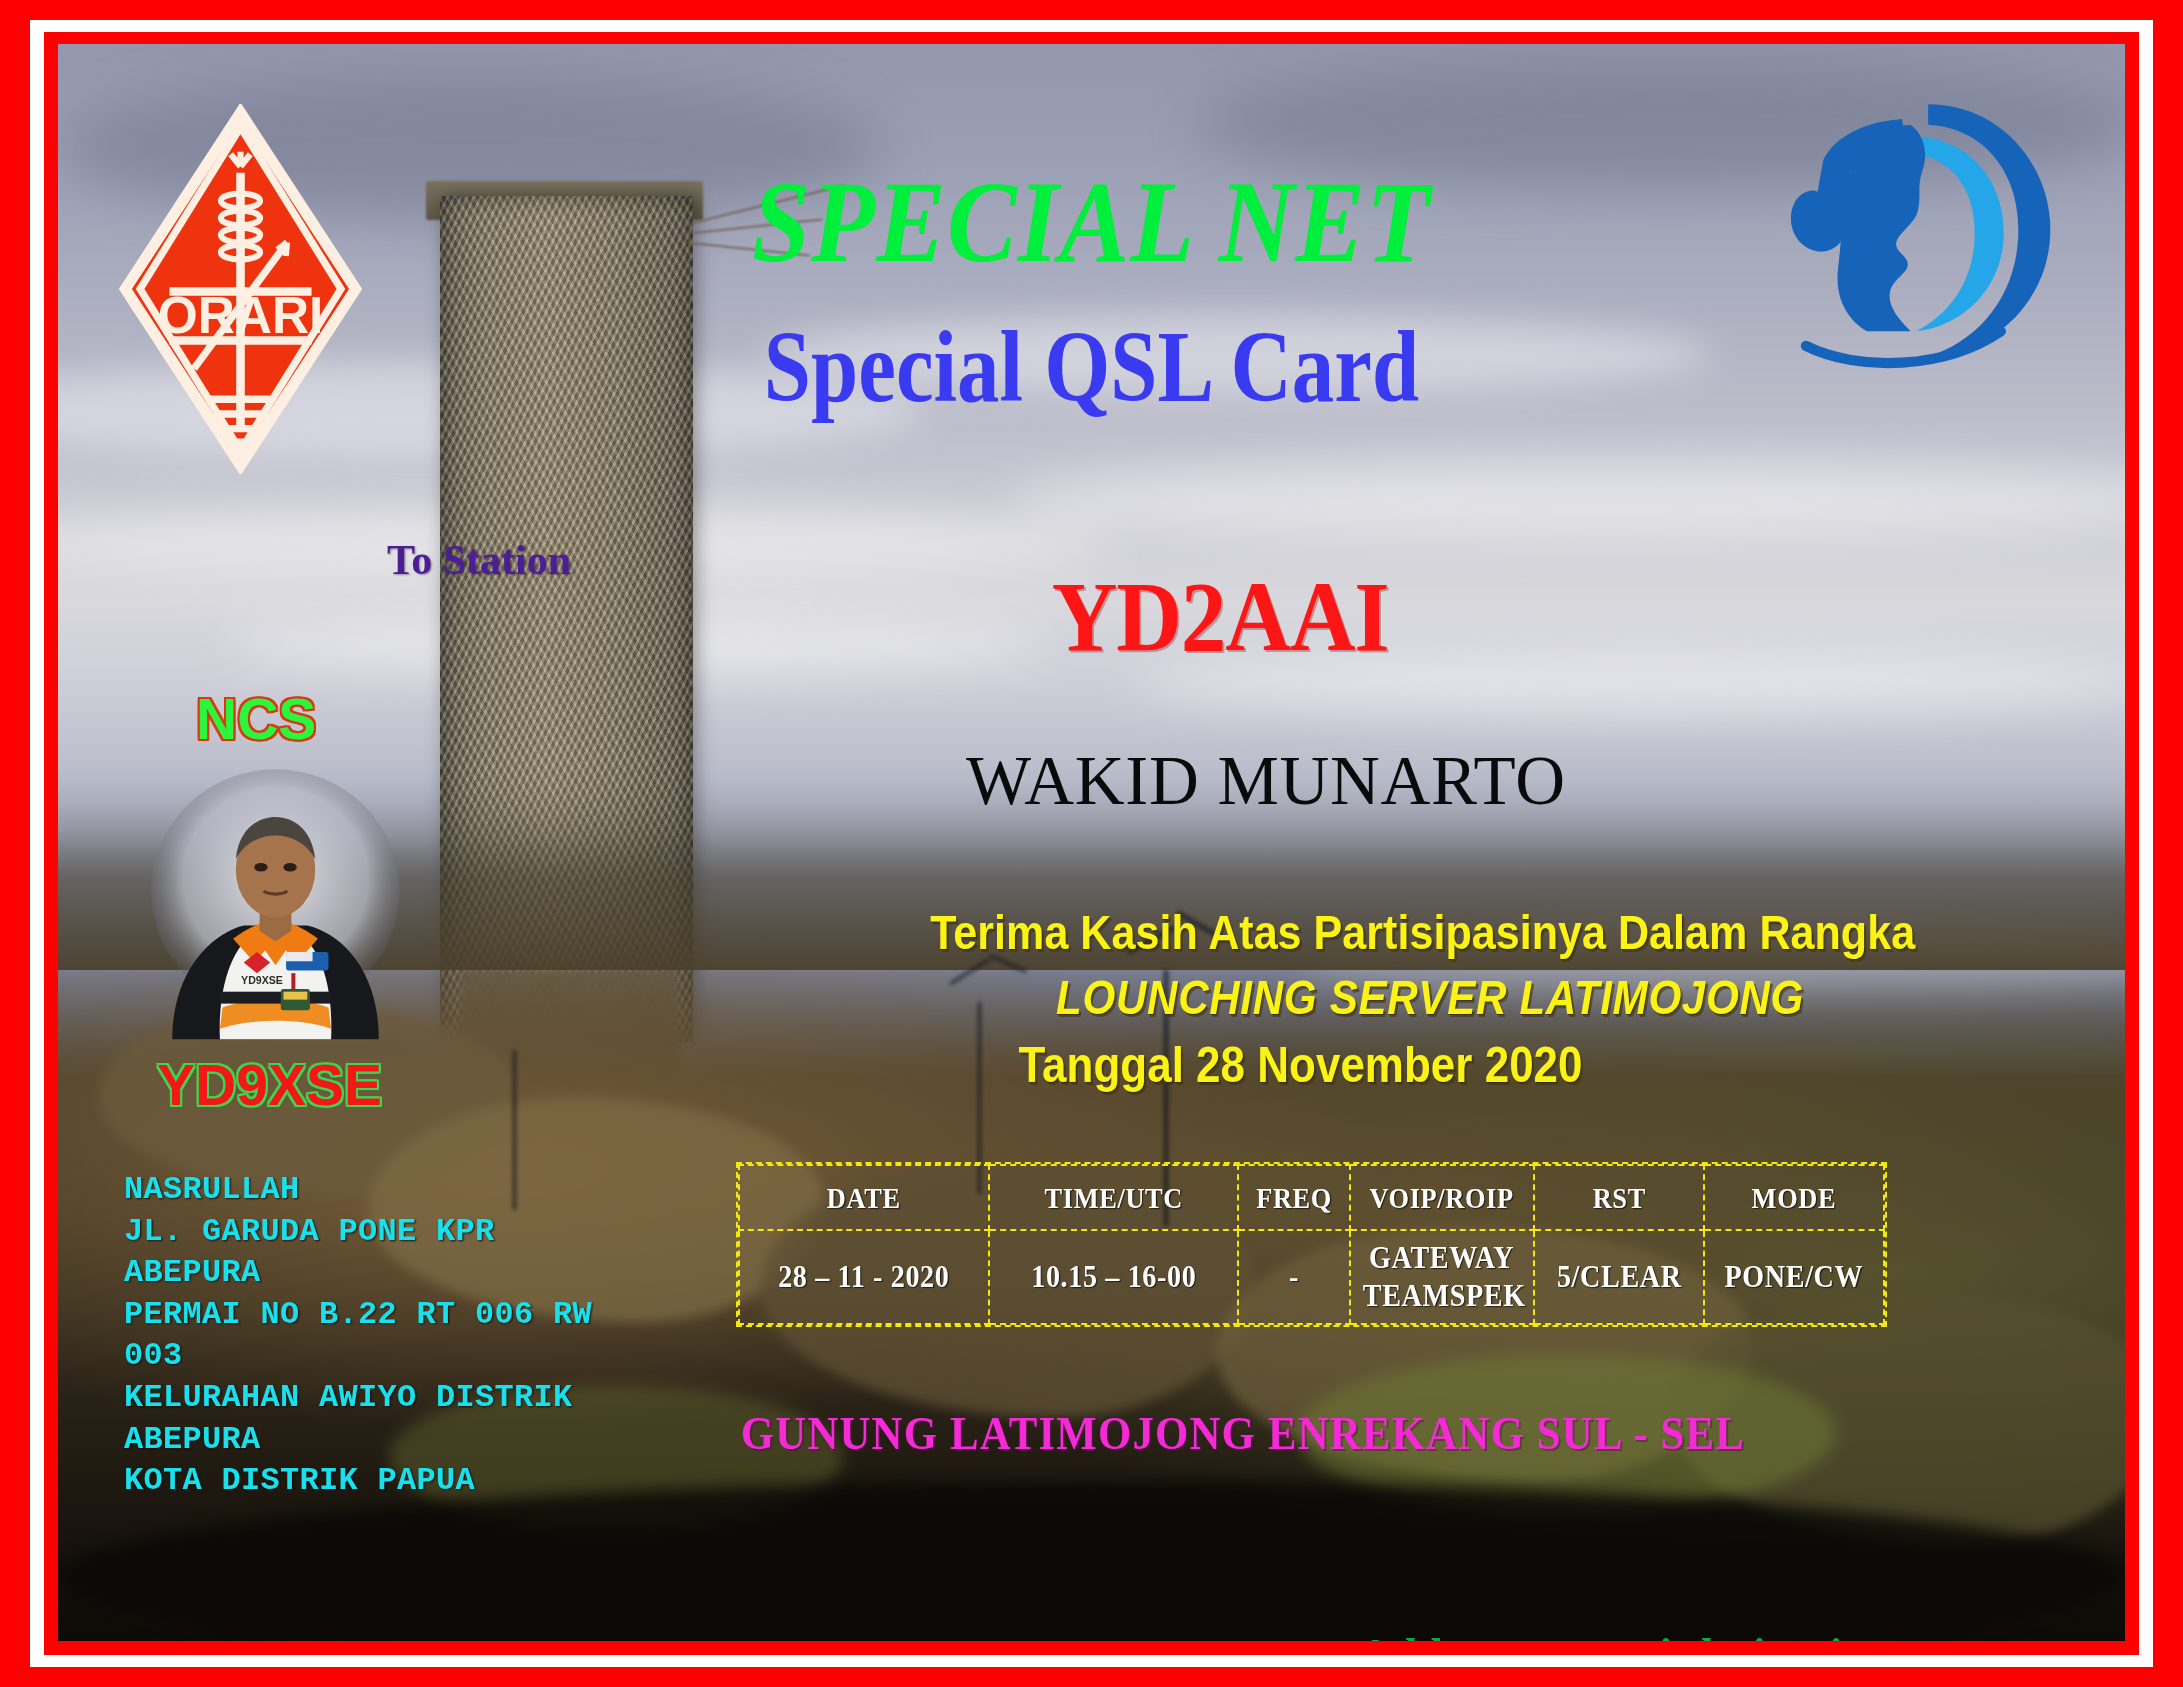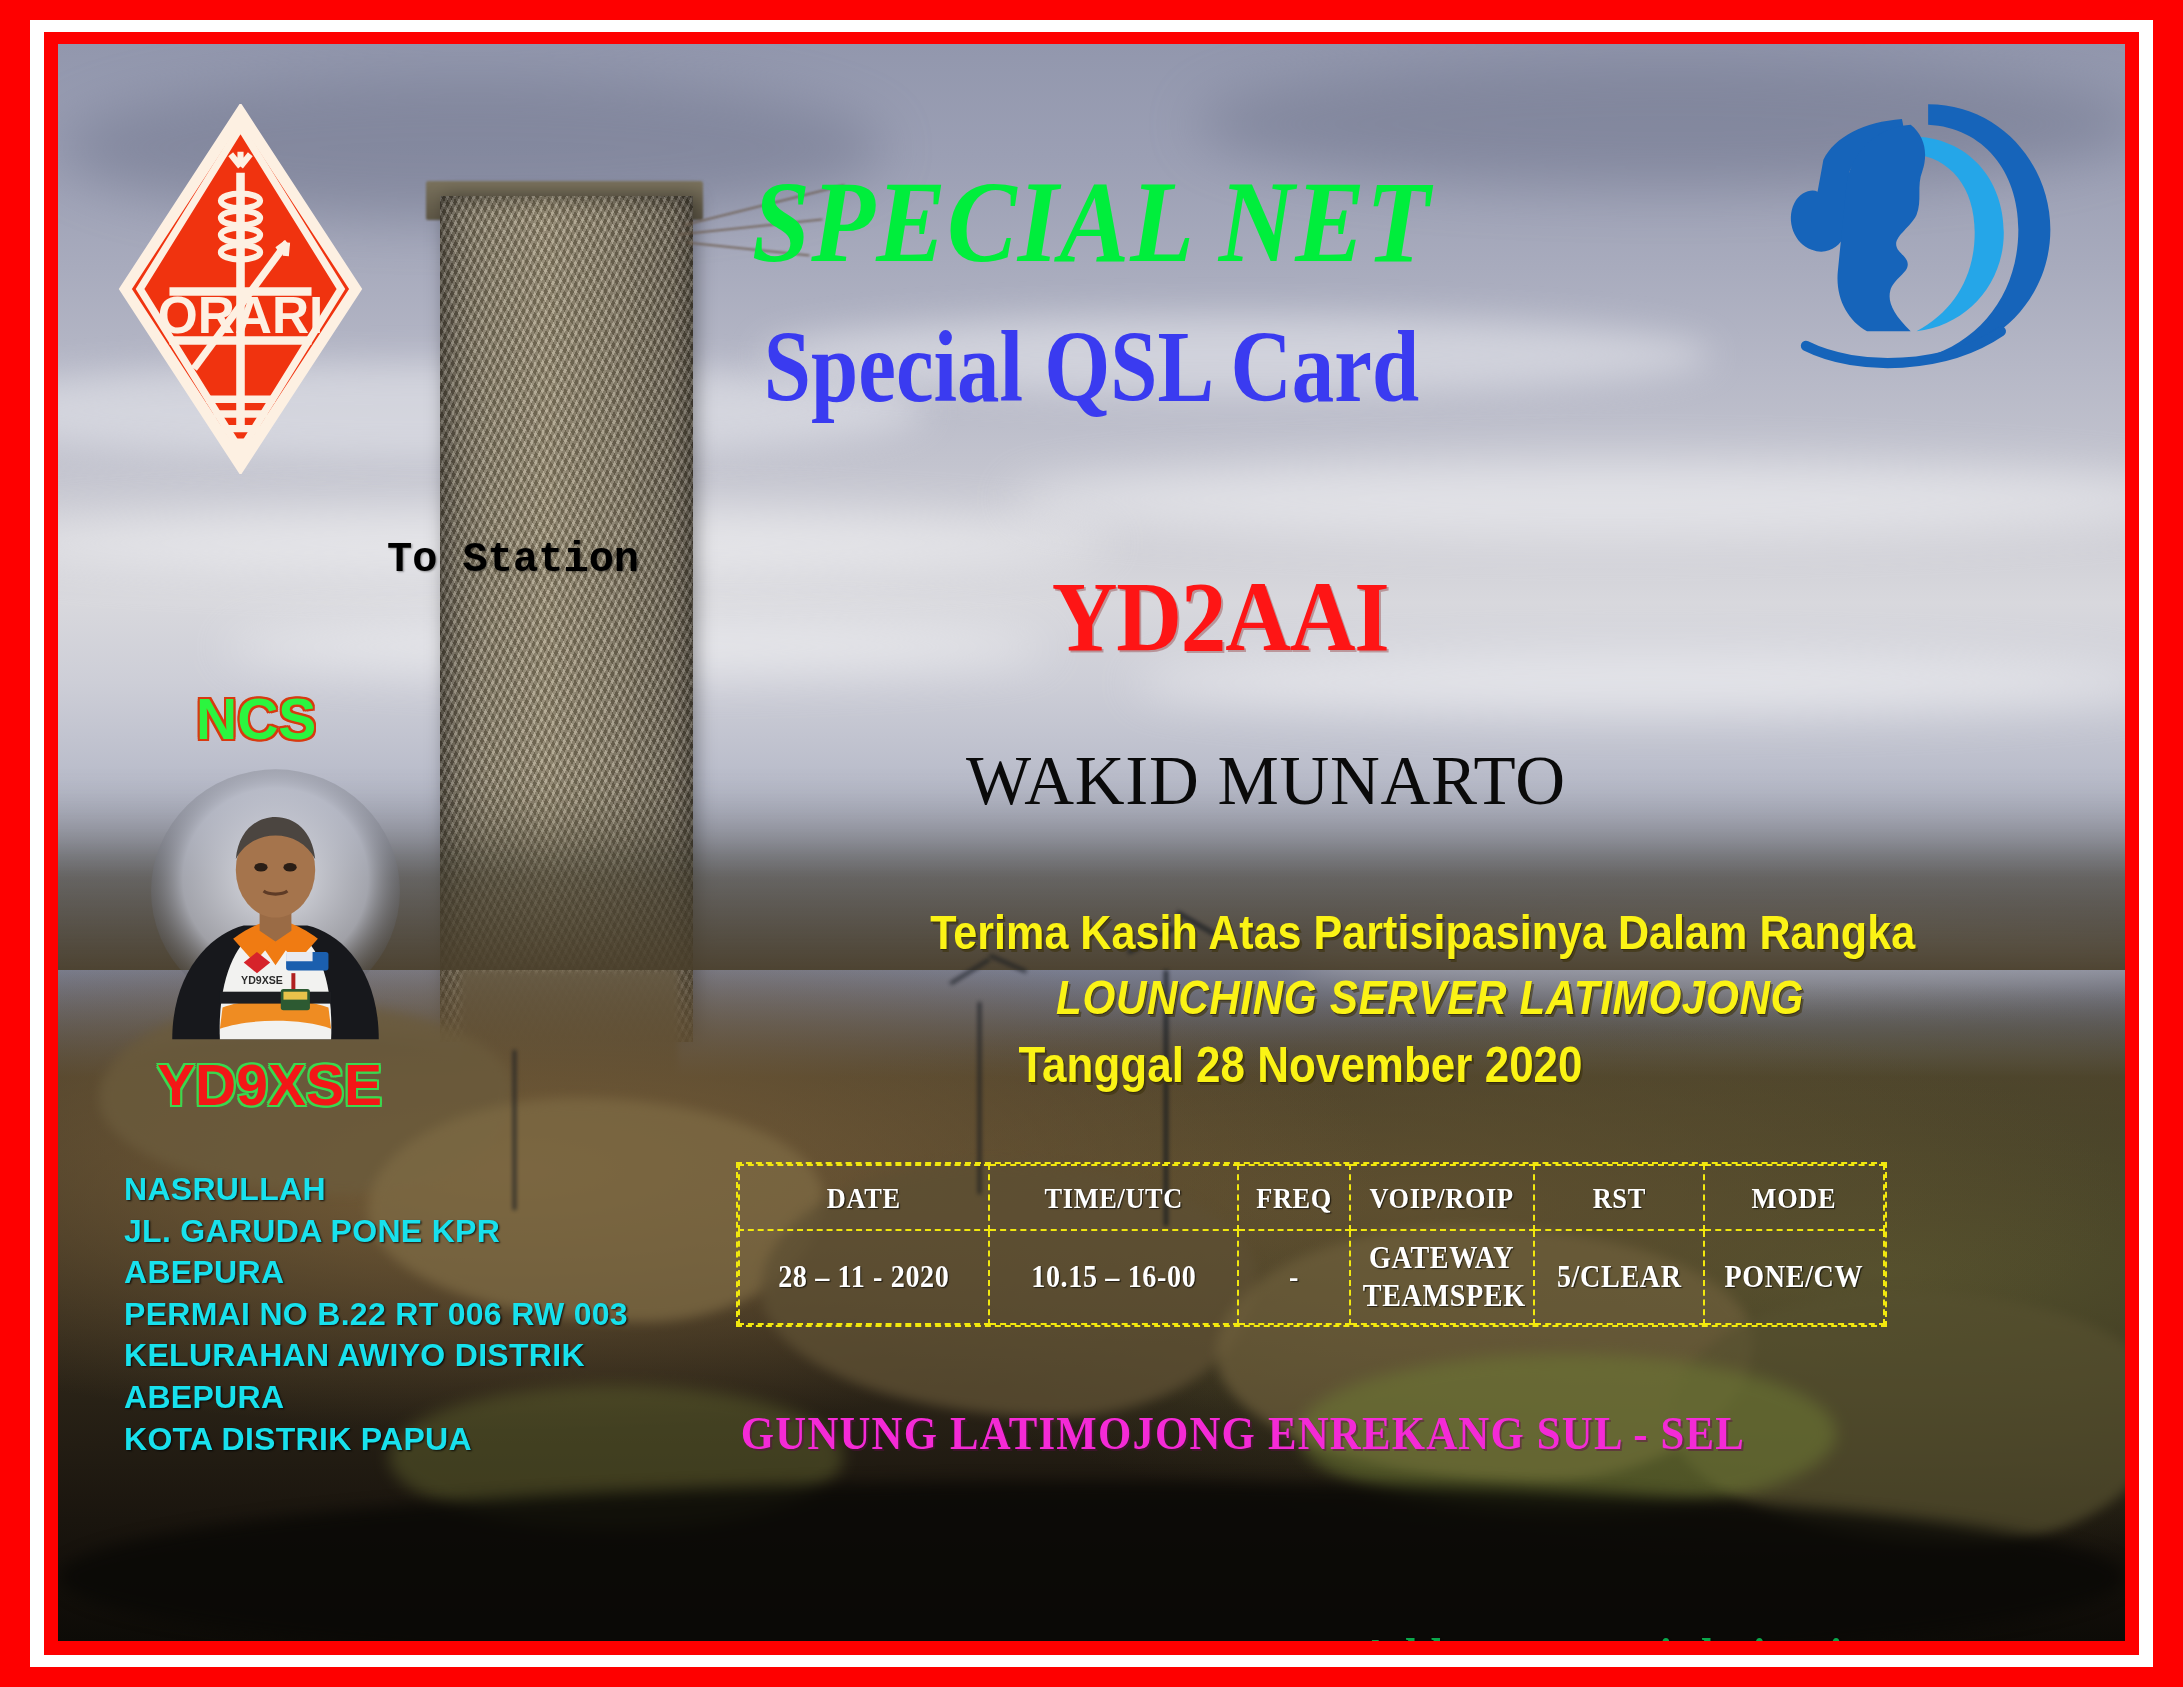--- a/index.html
+++ b/index.html
@@ -116,22 +116,22 @@
     font-size:101px;
     color:#3a3bf0;
     transform:scaleX(.84);
   }
 
   #orari-logo{left:60px;top:60px;width:245px;height:370px;text-align:right;}
   #ncs-logo{right:63px;top:40px;width:291px;height:291px;}
 
   #to-station{
     left:329px;top:492px;
-    font-family:Liberation Mono, monospace;font-weight:bold;
-    font-size:42px;color:#000000;
+    font-family:Liberation Serif, serif;font-weight:bold;
+    font-size:42px;color:#4c1d95;
     text-shadow:1.3px 1.3px 2px rgba(0,0,0,.35);
   }
 
   #callsign{
     left:979px;top:516px;
     font-family:"Liberation Serif",serif;font-weight:bold;
     font-size:99px;color:#fe1515;letter-spacing:-1.3px;
     transform:scaleX(.92);
     text-shadow:2px 2px 0 rgba(120,0,0,.30);
   }
@@ -196,21 +196,21 @@
     font-size:57px;color:#f31717;
     text-shadow:-2px 0 #3ad84f,0 2px #3ad84f,2px 0 #3ad84f,0 -2px #3ad84f,
                 -2px -2px #3ad84f,2px 2px #3ad84f,-2px 2px #3ad84f,2px -2px #3ad84f;
   }
   #ncs-photo{
     position:absolute;left:85px;top:720px;width:265px;height:278px;
   }
 
   #address-block{
     position:absolute;left:66px;top:1125px;width:529px;
-    font-family:Liberation Sans, sans-serif;font-weight:bold;
+    font-family:Liberation Mono, monospace;font-weight:bold;
     color:#18e1ed;font-size:32px;line-height:1.30;
     text-shadow:1.3px 1.3px 2px rgba(0,0,0,.75);
     letter-spacing:0.3px;
   }
 
   #slogan{
     left:78px;top:1584px;
     font-family:"Liberation Serif",serif;font-weight:bold;
     font-size:49px;color:#ef8022;letter-spacing:0.7px;
     transform:scaleX(.92);

